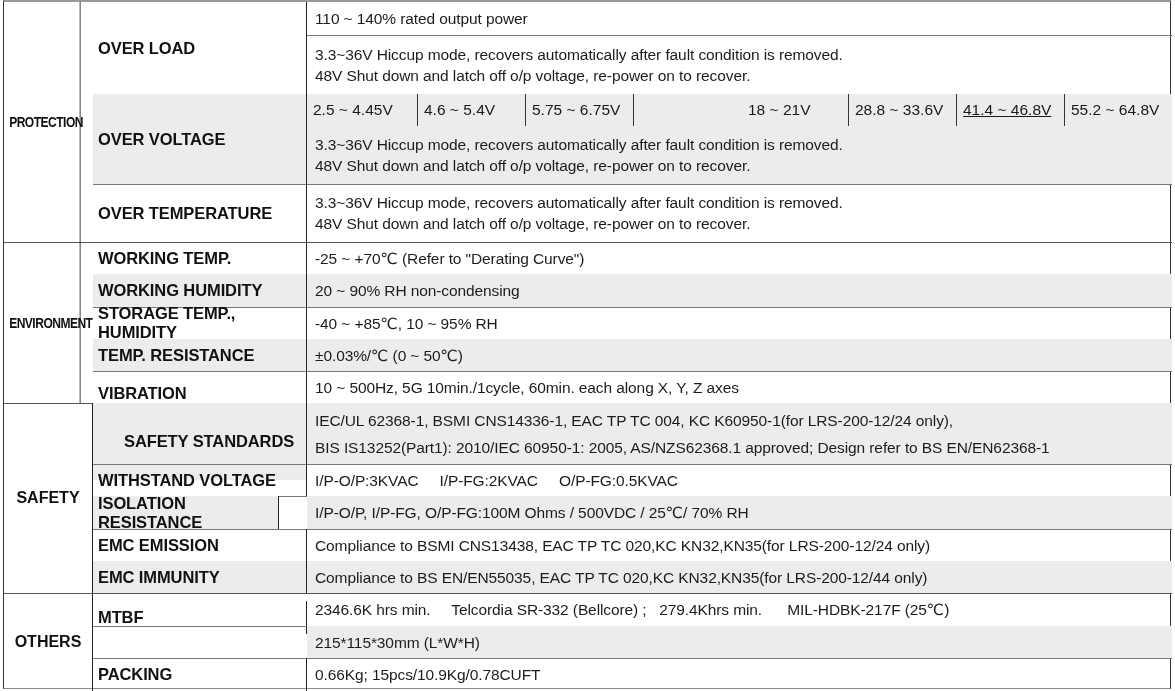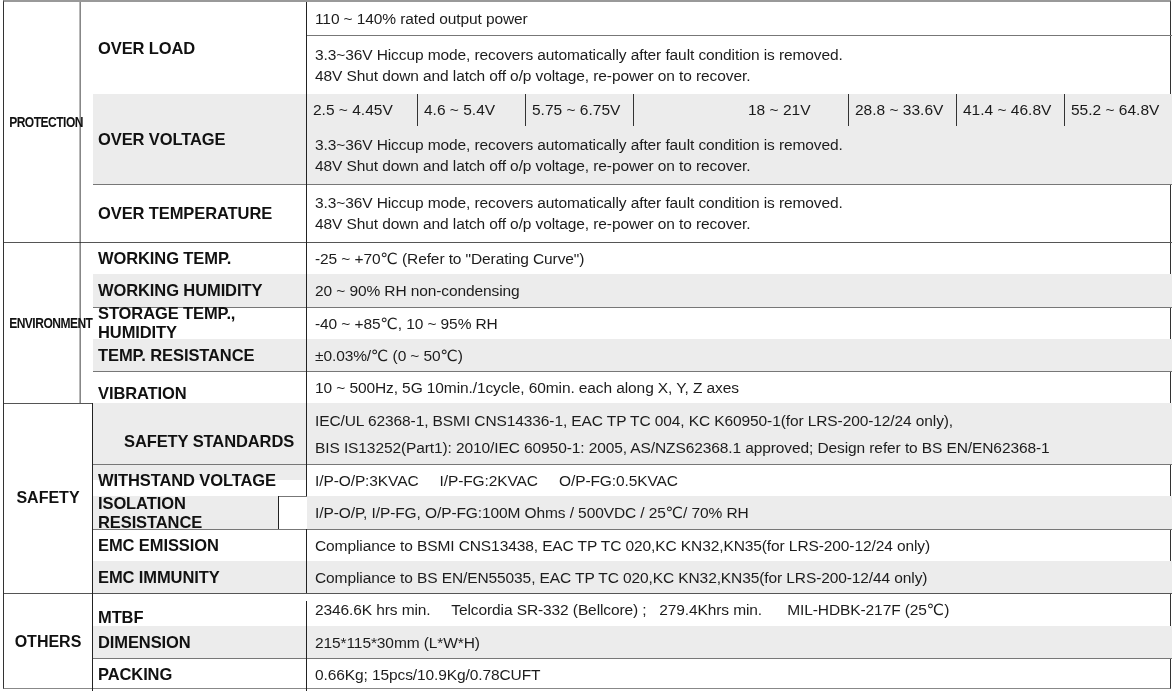--- a/index.html
+++ b/index.html
@@ -64,21 +64,21 @@
         </div>
       <div class="ov-cell" style="width:108px;margin-top:45px;">
           <span>13.8 ~ 16.2V</span>
         </div>
       <div class="ov-cell" style="width:107px;">
           <span>18 ~ 21V</span>
         </div>
       <div class="ov-cell" style="width:108px;">
           <span>28.8 ~ 33.6V</span>
         </div>
-      <div class="ov-cell" style="width:108px;">
+      <div class="ov-cell" style="width:108px;text-decoration:underline;">
           <span>41.4 ~ 46.8V</span>
         </div>
       <div class="ov-cell" style="width:107px;">
           <span>55.2 ~ 64.8V</span>
         </div>
     </div>
   </div>
   <div class="hline" style="left:303px; top:124px; width:865px;"></div>
   <div class="abs value-cell gray" style="left:303px; top:124px; width:865px; height:58px;">
     <span>3.3~36V Hiccup mode, recovers automatically after fault condition is removed.</span>
@@ -187,23 +187,20 @@
     <span>OTHERS</span>
   </div>
 
   <div class="abs label-cell" style="left:89px; top:599px; width:214px; height:33px;">
     <span>MTBF</span>
     </div>
   <div class="abs value-cell" style="left:303px; top:591px; width:865px; height:33px; white-space:pre;">
     <span>2346.6K hrs min.     Telcordia SR-332 (Bellcore) ;   279.4Khrs min.      MIL-HDBK-217F (25℃)</span></div>
   <div class="hline" style="left:89px; top:624px; width:1079px;"></div>
 
-  <div class="abs label-cell gray" style="left:89px; top:624px; width:214px; height:32px;">
-    <span>DIMENSION</span>
-    </div>
   <div class="abs value-cell gray" style="left:303px; top:624px; width:865px; height:32px;">
     <span>215*115*30mm (L*W*H)</span>
     </div>
   <div class="hline" style="left:89px; top:656px; width:1079px;"></div>
 
   <div class="abs label-cell" style="left:89px; top:656px; width:214px; height:33px;">
     <span>PACKING</span>
     </div>
   <div class="abs value-cell" style="left:303px; top:656px; width:865px; height:33px;">
     <span>0.66Kg; 15pcs/10.9Kg/0.78CUFT</span>

